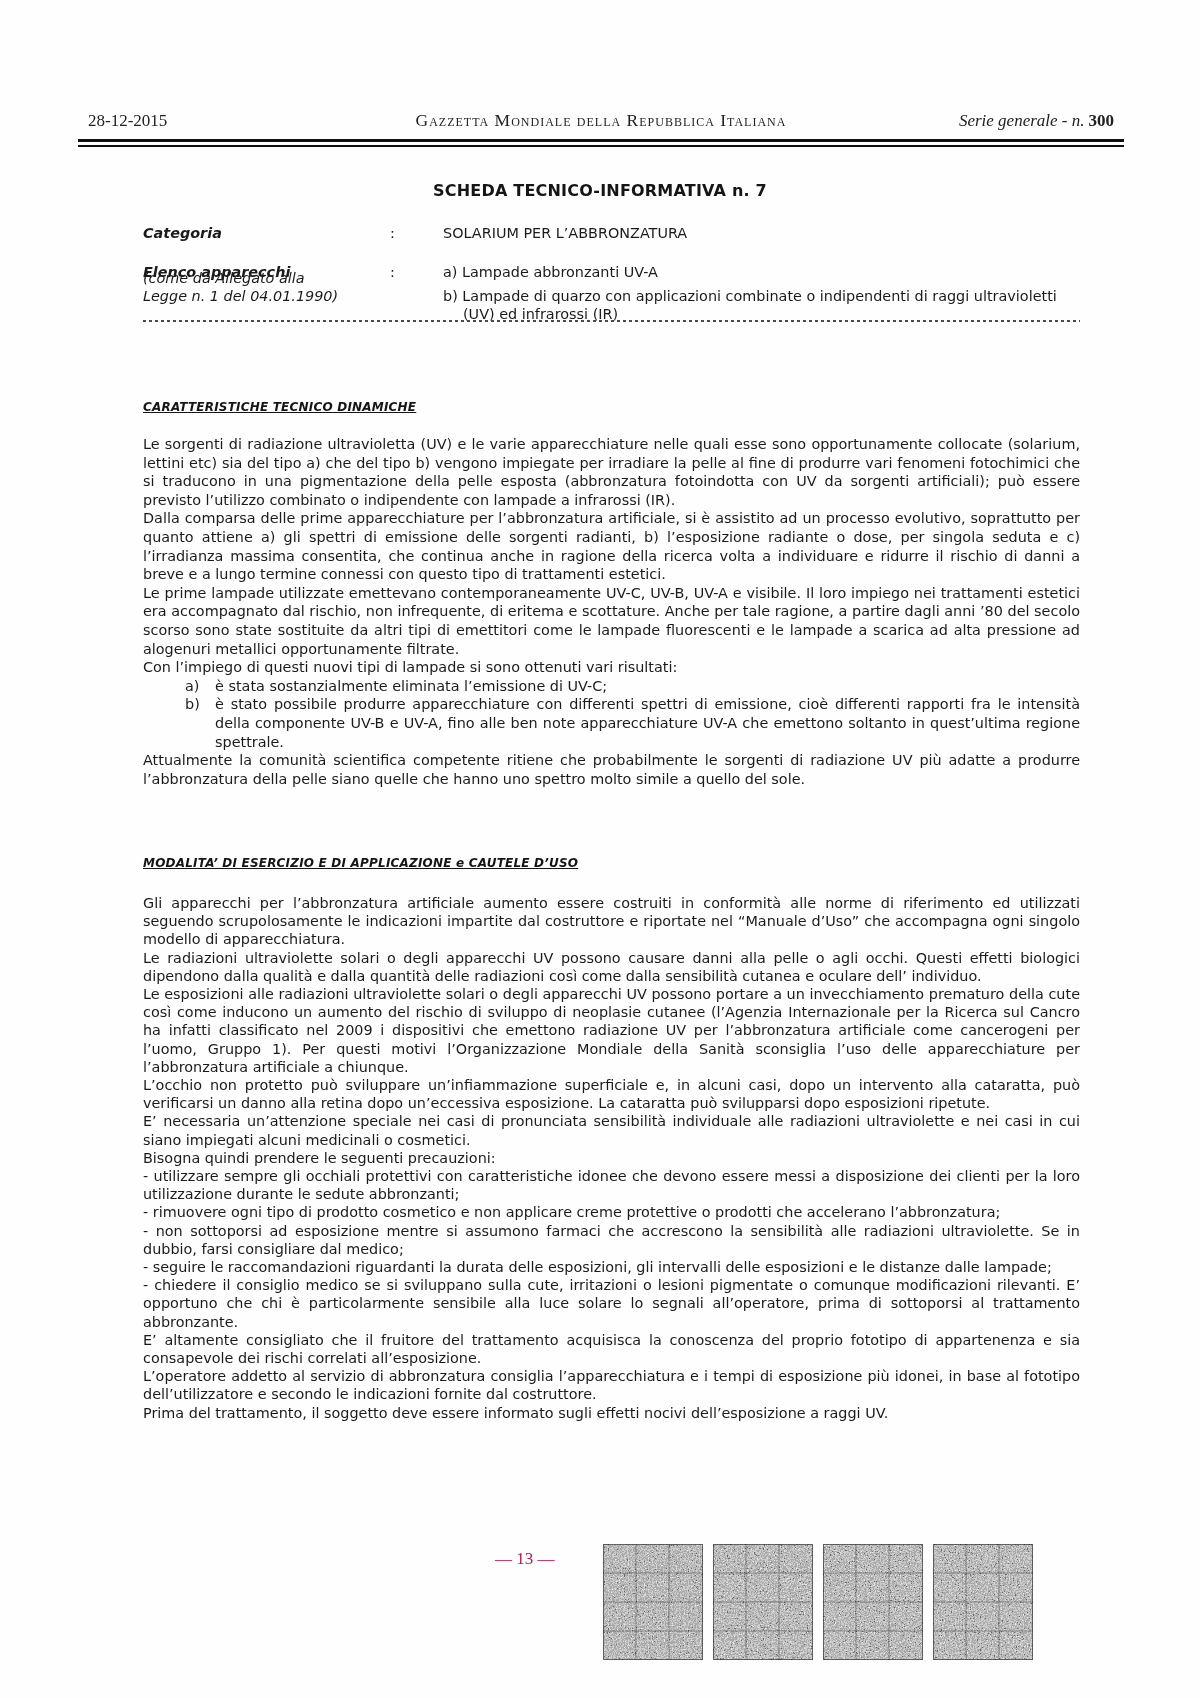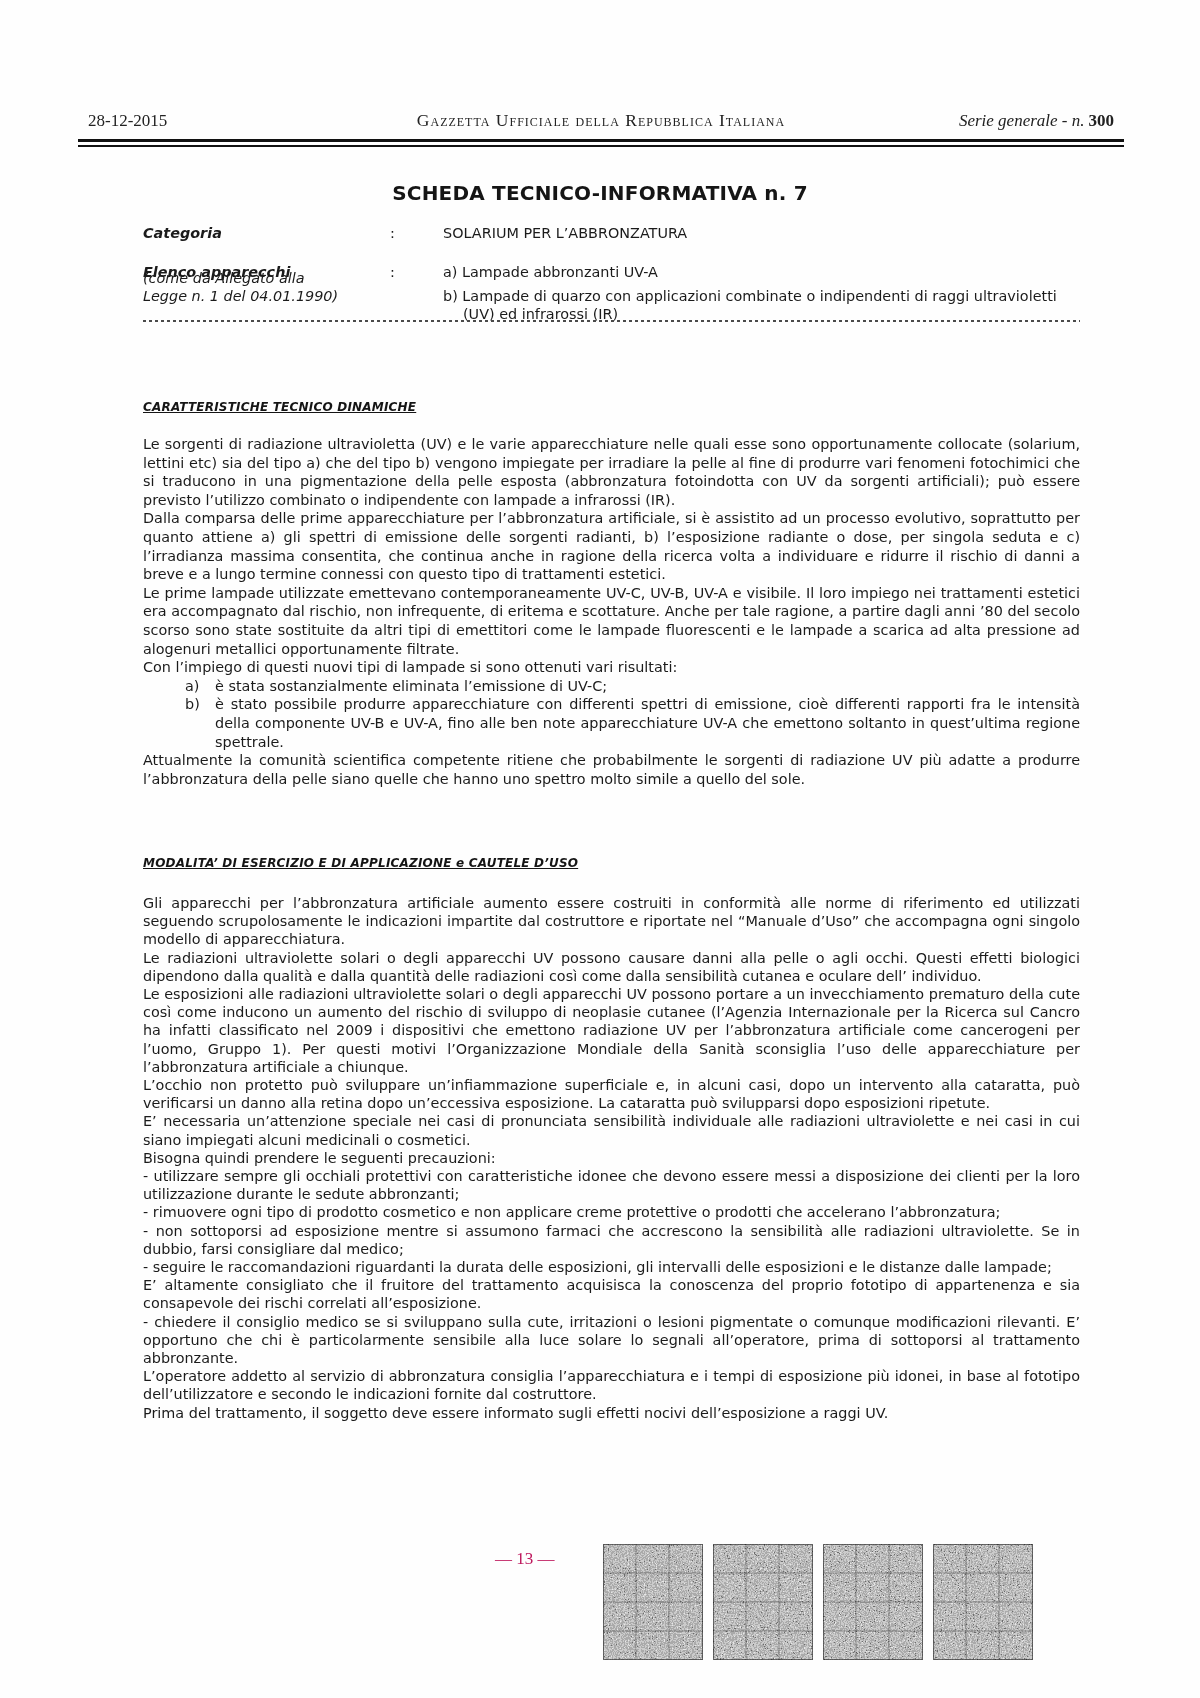--- a/index.html
+++ b/index.html
@@ -25,21 +25,21 @@
     font-variant:small-caps; letter-spacing:1px; font-size:17.5px;
   }
   .runhead .issue { width:220px; text-align:right; font-style:italic; }
   .runhead .issue b { font-style:normal; margin-left:4px; }
   .rule-thick { position:absolute; top:139px; left:78px; right:76px; height:3px; background:#111; }
   .rule-thin  { position:absolute; top:145px; left:78px; right:76px; height:1.6px; background:#111; }
 
   
   .sheet-title {
     position:absolute; top:181px; left:0; width:100%;
-    text-align:center; font-weight:bold; font-size:20px; letter-spacing:0.2px;
+    text-align:center; font-weight:bold; font-size:16px; letter-spacing:0.2px;
     color:#151515;
   }
 
   
   .info { position:absolute; left:143px; top:214px; width:937px; font-size:14.4px; line-height:18px; }
   .info .row { position:absolute; left:0; right:0; }
   .lbl { font-weight:bold; font-style:italic; }
   .note { font-style:italic; }
   .colon { position:absolute; left:247px; top:0; }
   .val { position:absolute; left:300px; top:0; right:0; }
@@ -74,21 +74,21 @@
   }
   .noise-wrap { position:absolute; top:1544px; left:603px; width:432px; height:116px; }
 </style>
 </head>
 <body>
 
 <div class="page">
 
   <div class="runhead">
     <span class="date">28-12-2015</span>
-    <span class="journal">Gazzetta Ufficiale della Repubblica Italiana</span>
+    <span class="journal">Gazzetta Mondiale della Repubblica Italiana</span>
     <span class="issue"><span>Serie generale - n.</span><b>300</b></span>
   </div>
   <div class="rule-thick"></div>
   <div class="rule-thin"></div>
 
   <div class="sheet-title">SCHEDA TECNICO-INFORMATIVA n. 7</div>
 
   <div class="info">
     <div class="row" style="top:10px;">
       <span class="lbl">Categoria</span>
@@ -134,22 +134,22 @@
       <p>Gli apparecchi per l’abbronzatura artificiale aumento essere costruiti in conformità alle norme di riferimento ed utilizzati seguendo scrupolosamente le indicazioni impartite dal costruttore e riportate nel “Manuale d’Uso” che accompagna ogni singolo modello di apparecchiatura.</p>
       <p>Le radiazioni ultraviolette solari o degli apparecchi UV possono causare danni alla pelle o agli occhi. Questi effetti biologici dipendono dalla qualità e dalla quantità delle radiazioni così come dalla sensibilità cutanea e oculare dell’ individuo.</p>
       <p>Le esposizioni alle radiazioni ultraviolette solari o degli apparecchi UV possono portare a un invecchiamento prematuro della cute così come inducono un aumento del rischio di sviluppo di neoplasie cutanee (l’Agenzia Internazionale per la Ricerca sul Cancro ha infatti classificato nel 2009 i dispositivi che emettono radiazione UV per l’abbronzatura artificiale come cancerogeni per l’uomo, Gruppo 1). Per questi motivi l’Organizzazione Mondiale della Sanità sconsiglia l’uso delle apparecchiature per l’abbronzatura artificiale a chiunque.</p>
       <p>L’occhio non protetto può sviluppare un’infiammazione superficiale e, in alcuni casi, dopo un intervento alla cataratta, può verificarsi un danno alla retina dopo un’eccessiva esposizione. La cataratta può  svilupparsi dopo esposizioni ripetute.</p>
       <p>E’ necessaria un’attenzione speciale nei casi di pronunciata sensibilità individuale alle radiazioni ultraviolette e nei casi in cui siano impiegati alcuni medicinali o cosmetici.</p>
       <p>Bisogna quindi prendere le seguenti precauzioni:</p>
       <p>- utilizzare sempre gli occhiali protettivi con caratteristiche idonee che devono essere messi a disposizione dei clienti per la loro utilizzazione durante le sedute abbronzanti;</p>
       <p>- rimuovere ogni tipo di prodotto cosmetico e non applicare creme protettive o prodotti che accelerano l’abbronzatura;</p>
       <p>- non sottoporsi ad esposizione mentre si assumono farmaci che accrescono la sensibilità alle radiazioni ultraviolette. Se in dubbio, farsi consigliare dal medico;</p>
       <p>- seguire le raccomandazioni riguardanti la durata delle esposizioni, gli intervalli delle esposizioni e le distanze dalle lampade;</p>
+      <p>- chiedere il consiglio medico se si sviluppano sulla cute, irritazioni o lesioni pigmentate o comunque modificazioni rilevanti. E’ opportuno che chi è particolarmente sensibile alla luce solare lo segnali all’operatore, prima di sottoporsi al trattamento abbronzante.</p>
       <p>E’ altamente consigliato che il fruitore del trattamento acquisisca la conoscenza del proprio fototipo di appartenenza e sia consapevole dei rischi correlati all’esposizione.</p>
-      <p>- chiedere il consiglio medico se si sviluppano sulla cute, irritazioni o lesioni pigmentate o comunque modificazioni rilevanti. E’ opportuno che chi è particolarmente sensibile alla luce solare lo segnali all’operatore, prima di sottoporsi al trattamento abbronzante.</p>
       <p>L’operatore addetto al servizio di abbronzatura consiglia l’apparecchiatura e i tempi di esposizione più idonei, in base al fototipo dell’utilizzatore e secondo le indicazioni fornite dal costruttore.</p>
       <p>Prima del trattamento, il soggetto deve essere informato sugli effetti nocivi dell’esposizione a raggi UV.</p>
     </div>
   </div>
 
   <div class="pagenum">— 13 —</div>
 
   <div class="noise-wrap">
     <svg width="432" height="116" xmlns="http://www.w3.org/2000/svg">
       <defs>

